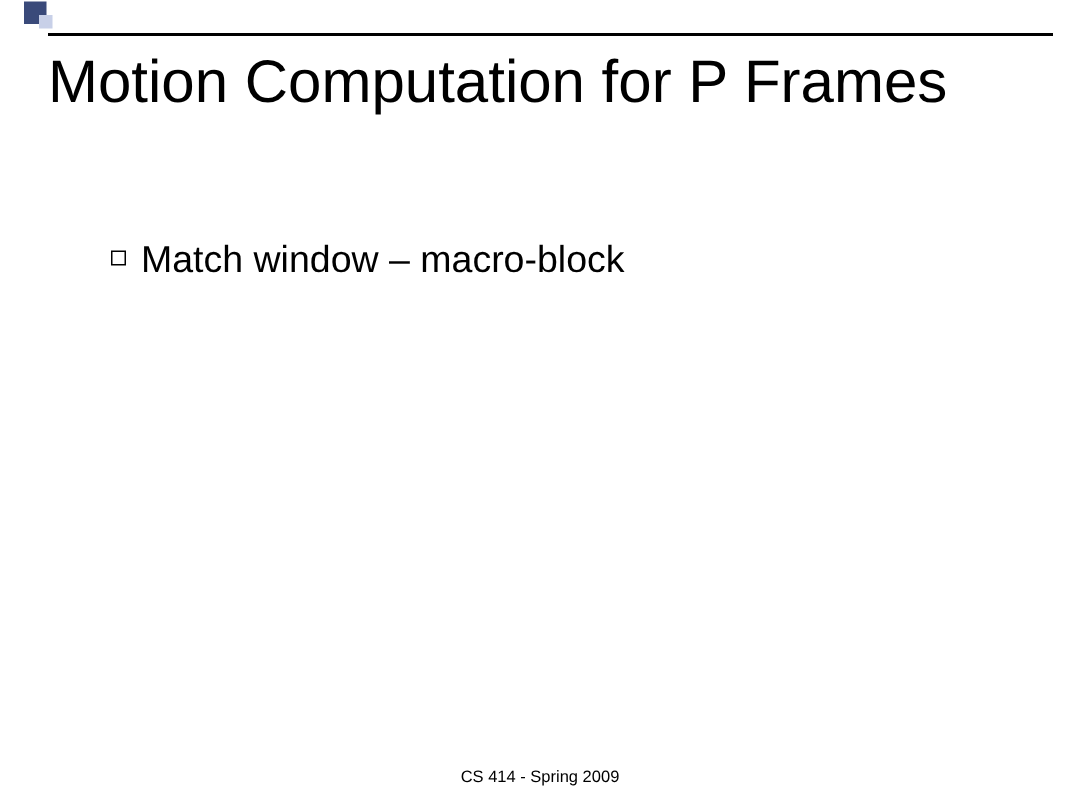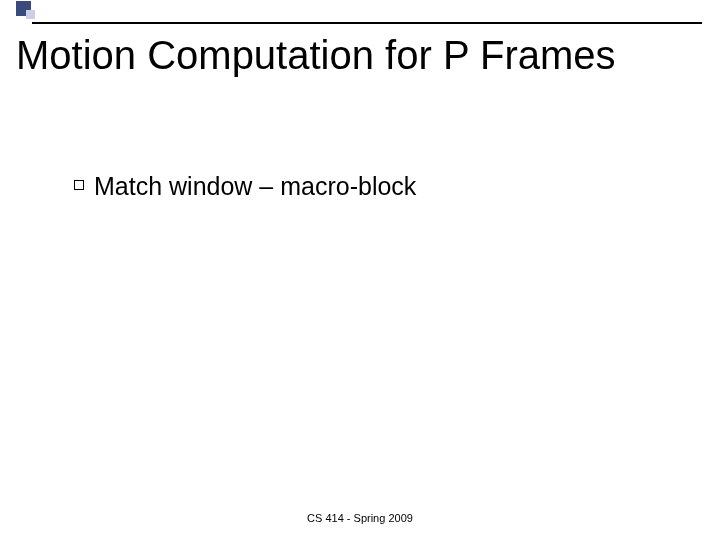--- a/index.html
+++ b/index.html
@@ -38,21 +38,21 @@
     position: absolute;
     top: 22px;
     left: 32px;
     width: 670px;
     height: 2px;
     background: #000000;
   }
   .title {
     position: absolute;
     top: 32px;
-    left: 16px;
+    left: 32px;
     font-size: 40px;
     line-height: 1.15;
     color: #000;
     font-weight: 400;
   }
   .content {
     position: absolute;
     top: 150px;
     left: 32px;
     width: 660px;
@@ -70,21 +70,21 @@
     margin-right: 12px;
     flex-shrink: 0;
   }
   .bullet-l1 .text {
     font-size: 29px;
     line-height: 1.25;
     color: #000;
   }
   .sub-group {
     margin-left: 42px;
-    margin-top: 21px;
+    margin-top: 8px;
     margin-bottom: 10px;
   }
   .bullet-l2 {
     display: flex;
     align-items: flex-start;
     margin-bottom: 2px;
   }
   .bullet-l2 .marker {
     width: 10px;
     height: 10px;

